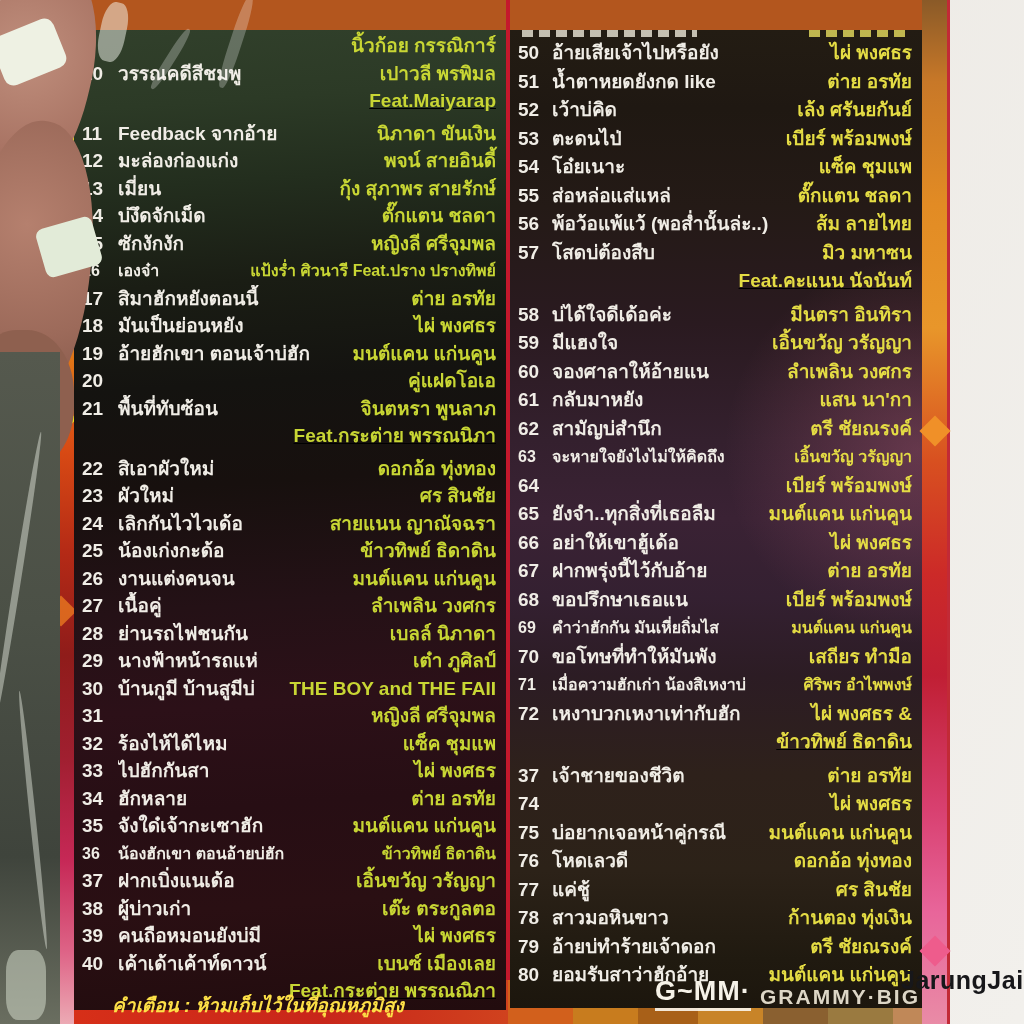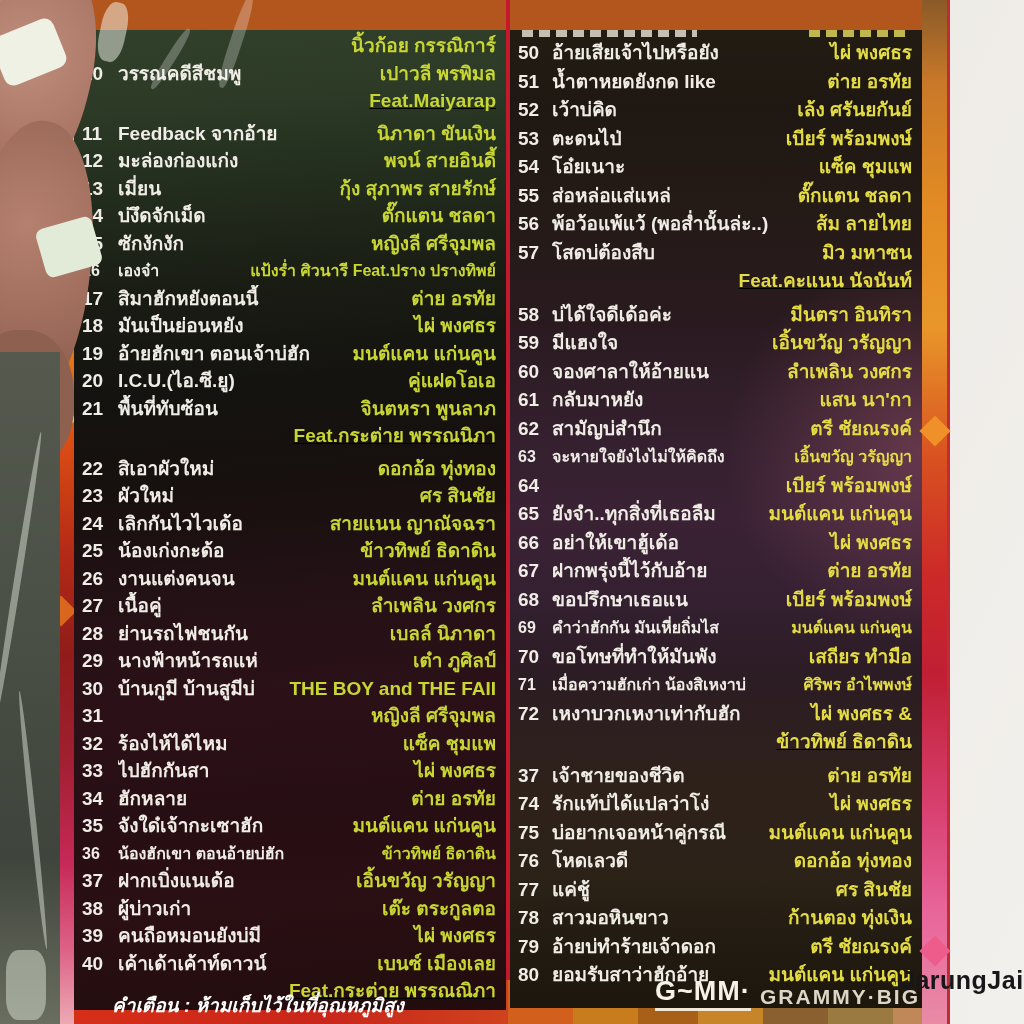--- a/index.html
+++ b/index.html
@@ -84,21 +84,21 @@
   .sliver i{display:block;height:26px;width:45%;
     background:repeating-linear-gradient(90deg,rgba(225,220,205,0.85) 0 11px,rgba(0,0,0,0) 11px 17px);}
   .sliver i:last-child{width:26%;
     background:repeating-linear-gradient(90deg,rgba(220,210,90,0.85) 0 11px,rgba(0,0,0,0) 11px 17px);}
 
   .glare{background:rgba(255,255,255,0.26);border-radius:40%;}
   .g1{left:182px;top:-6px;width:12px;height:96px;transform:rotate(18deg);}
   .g2{left:118px;top:24px;width:9px;height:70px;transform:rotate(32deg);}
   .g3{left:52px;top:2px;width:26px;height:60px;background:rgba(245,248,240,0.5);border-radius:40%;transform:rotate(12deg);}
 
-  .warning{left:64px;top:990px;font-size:19px;font-weight:bold;font-style:italic;color:#ffffff;}
+  .warning{left:64px;top:990px;font-size:19px;font-weight:bold;font-style:italic;color:#fde047;}
   .logo-gmm{left:607px;top:976px;font-size:27px;font-weight:bold;color:#f6f2e8;letter-spacing:1px;
     border-bottom:3px solid rgba(250,245,235,0.9);padding-bottom:1px;}
   .logo-grammy{left:712px;top:985px;font-size:21px;font-weight:bold;color:#ddd6c6;letter-spacing:2px;}
 </style>
 </head>
 <body>
 
 <div class="abs" style="inset:0;">
 
   <div class="abs cover">
@@ -178,21 +178,20 @@
             <span class="title">มันเป็นย่อนหยัง</span>
             <span class="artist">ไผ่ พงศธร</span>
           </div>
           <div class="trow">
             <span class="num">19</span>
             <span class="title">อ้ายฮักเขา ตอนเจ้าบ่ฮัก</span>
             <span class="artist">มนต์แคน แก่นคูน</span>
           </div>
           <div class="trow">
             <span class="num">20</span>
-            <span class="title">I.C.U.(ไอ.ซี.ยู)</span>
             <span class="artist">คู่แฝดโอเอ</span>
           </div>
           <div class="trow">
             <span class="num">21</span>
             <span class="title">พื้นที่ทับซ้อน</span>
             <span class="artist">จินตหรา พูนลาภ</span>
           </div>
           <div class="trow feat">
             <span class="artist">Feat.กระต่าย พรรณนิภา</span>
           </div>
@@ -424,21 +423,20 @@
           <div class="trow feat">
             <span class="artist">ข้าวทิพย์ ธิดาดิน</span>
           </div>
           <div class="trow">
             <span class="num">37</span>
             <span class="title">เจ้าชายของชีวิต</span>
             <span class="artist">ต่าย อรทัย</span>
           </div>
           <div class="trow">
             <span class="num">74</span>
-            <span class="title">รักแท้บ่ได้แปลว่าโง่</span>
             <span class="artist">ไผ่ พงศธร</span>
           </div>
           <div class="trow">
             <span class="num">75</span>
             <span class="title">บ่อยากเจอหน้าคู่กรณี</span>
             <span class="artist">มนต์แคน แก่นคูน</span>
           </div>
           <div class="trow">
             <span class="num">76</span>
             <span class="title">โหดเลวดี</span>

